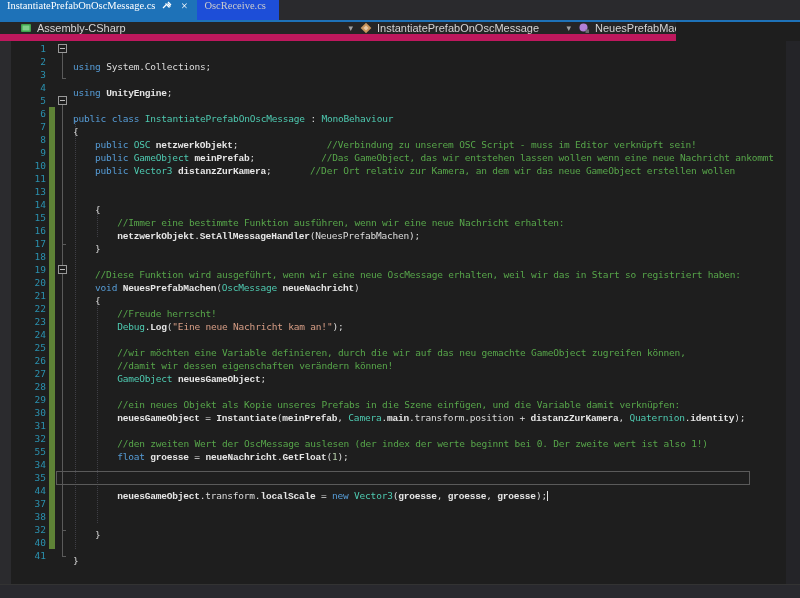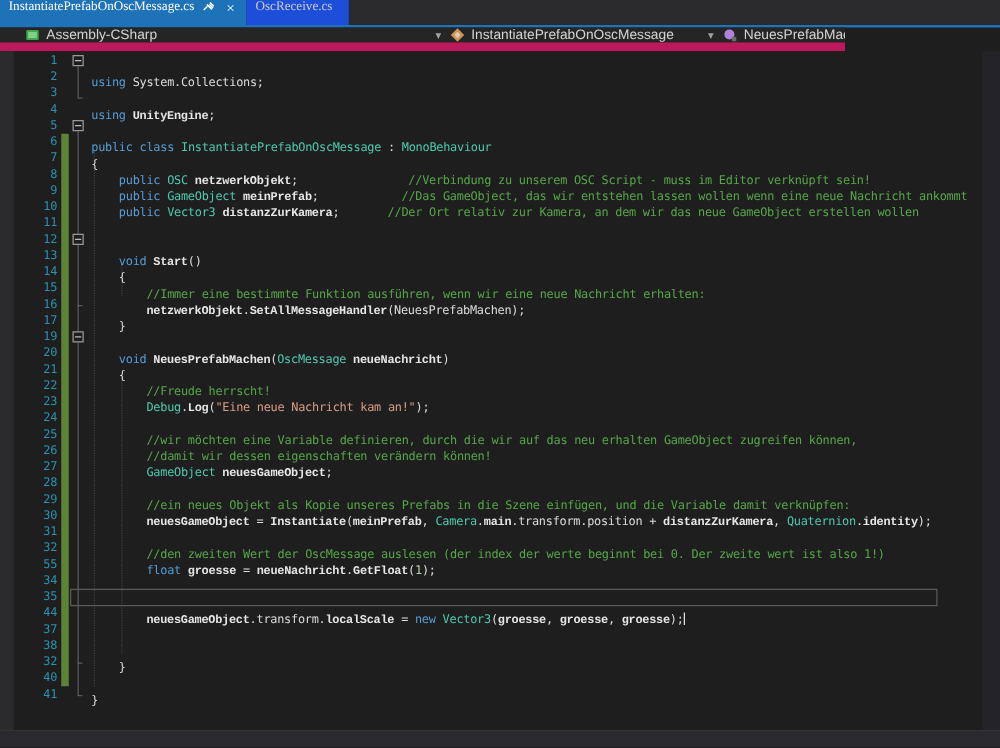--- a/index.html
+++ b/index.html
@@ -140,32 +140,32 @@
         <div class="row"><span class="num">2</span></div>
         <div class="row"><span class="num">3</span><span class="code"><span class="tk-k">using</span><span class="tk-p"> </span><span class="tk-b">UnityEngine</span><span class="tk-p">;</span></span></div>
         <div class="row"><span class="num">4</span><span class="code"></span></div>
         <div class="row"><span class="num">5</span><span class="foldbox"></span><span class="code"><span class="tk-k">public</span><span class="tk-p"> </span><span class="tk-k">class</span><span class="tk-p"> </span><span class="tk-t">InstantiatePrefabOnOscMessage</span><span class="tk-p"> : </span><span class="tk-t">MonoBehaviour</span></span></div>
         <div class="row"><span class="num">6</span><span class="code"><span class="tk-p">{</span></span></div>
         <div class="row"><span class="num">7</span><span class="code"><span class="tk-p">    </span><span class="tk-k">public</span><span class="tk-p"> </span><span class="tk-t">OSC</span><span class="tk-p"> </span><span class="tk-b">netzwerkObjekt</span><span class="tk-p">;                </span><span class="tk-c">//Verbindung zu unserem OSC Script - muss im Editor verknüpft sein!</span></span></div>
         <div class="row"><span class="num">8</span><span class="code"><span class="tk-p">    </span><span class="tk-k">public</span><span class="tk-p"> </span><span class="tk-t">GameObject</span><span class="tk-p"> </span><span class="tk-b">meinPrefab</span><span class="tk-p">;            </span><span class="tk-c">//Das GameObject, das wir entstehen lassen wollen wenn eine neue Nachricht ankommt</span></span></div>
         <div class="row"><span class="num">9</span><span class="code"><span class="tk-p">    </span><span class="tk-k">public</span><span class="tk-p"> </span><span class="tk-t">Vector3</span><span class="tk-p"> </span><span class="tk-b">distanzZurKamera</span><span class="tk-p">;       </span><span class="tk-c">//Der Ort relativ zur Kamera, an dem wir das neue GameObject erstellen wollen</span></span></div>
         <div class="row"><span class="num">10</span><span class="code"></span></div>
         <div class="row"><span class="num">11</span><span class="code"></span></div>
-        <div class="row"><span class="num">12</span><span class="foldbox"></span><span class="code"><span class="tk-p">    </span><span class="tk-k">void</span><span class="tk-p"> </span><span class="tk-b">Start</span><span class="tk-p">()</span></span></div>
         <div class="row"><span class="num">13</span><span class="code"><span class="tk-p">    {</span></span></div>
         <div class="row"><span class="num">14</span><span class="code"><span class="tk-p">        </span><span class="tk-c">//Immer eine bestimmte Funktion ausführen, wenn wir eine neue Nachricht erhalten:</span></span></div>
         <div class="row"><span class="num">15</span><span class="code"><span class="tk-p">        </span><span class="tk-b">netzwerkObjekt</span><span class="tk-p">.</span><span class="tk-b">SetAllMessageHandler</span><span class="tk-p">(NeuesPrefabMachen);</span></span></div>
         <div class="row"><span class="num">16</span><span class="code"><span class="tk-p">    }</span></span></div>
         <div class="row"><span class="num">17</span><span class="code"></span></div>
+        <div class="row"><span class="num">18</span><span class="code"><span class="tk-p">    </span><span class="tk-c">//Diese Funktion wird ausgeführt, wenn wir eine neue OscMessage erhalten, weil wir das in Start so registriert haben:</span></span></div>
         <div class="row"><span class="num">19</span><span class="foldbox"></span><span class="code"><span class="tk-p">    </span><span class="tk-k">void</span><span class="tk-p"> </span><span class="tk-b">NeuesPrefabMachen</span><span class="tk-p">(</span><span class="tk-t">OscMessage</span><span class="tk-p"> </span><span class="tk-b">neueNachricht</span><span class="tk-p">)</span></span></div>
         <div class="row"><span class="num">20</span><span class="code"><span class="tk-p">    {</span></span></div>
         <div class="row"><span class="num">21</span><span class="code"><span class="tk-p">        </span><span class="tk-c">//Freude herrscht!</span></span></div>
         <div class="row"><span class="num">22</span><span class="code"><span class="tk-p">        </span><span class="tk-t">Debug</span><span class="tk-p">.</span><span class="tk-b">Log</span><span class="tk-p">(</span><span class="tk-s">"Eine neue Nachricht kam an!"</span><span class="tk-p">);</span></span></div>
         <div class="row"><span class="num">23</span><span class="code"></span></div>
-        <div class="row"><span class="num">24</span><span class="code"><span class="tk-p">        </span><span class="tk-c">//wir möchten eine Variable definieren, durch die wir auf das neu erhalten GameObject zugreifen können,</span></span></div>
+        <div class="row"><span class="num">24</span><span class="code"><span class="tk-p">        </span><span class="tk-c">//wir möchten eine Variable definieren, durch die wir auf das neu gemachte GameObject zugreifen können,</span></span></div>
         <div class="row"><span class="num">25</span><span class="code"><span class="tk-p">        </span><span class="tk-c">//damit wir dessen eigenschaften verändern können!</span></span></div>
         <div class="row"><span class="num">26</span><span class="code"><span class="tk-p">        </span><span class="tk-t">GameObject</span><span class="tk-p"> </span><span class="tk-b">neuesGameObject</span><span class="tk-p">;</span></span></div>
         <div class="row"><span class="num">27</span><span class="code"></span></div>
         <div class="row"><span class="num">28</span><span class="code"><span class="tk-p">        </span><span class="tk-c">//ein neues Objekt als Kopie unseres Prefabs in die Szene einfügen, und die Variable damit verknüpfen:</span></span></div>
         <div class="row"><span class="num">29</span><span class="code"><span class="tk-p">        </span><span class="tk-b">neuesGameObject</span><span class="tk-p"> = </span><span class="tk-b">Instantiate</span><span class="tk-p">(</span><span class="tk-b">meinPrefab</span><span class="tk-p">, </span><span class="tk-t">Camera</span><span class="tk-p">.</span><span class="tk-b">main</span><span class="tk-p">.transform.position + </span><span class="tk-b">distanzZurKamera</span><span class="tk-p">, </span><span class="tk-t">Quaternion</span><span class="tk-p">.</span><span class="tk-b">identity</span><span class="tk-p">);</span></span></div>
         <div class="row"><span class="num">30</span><span class="code"></span></div>
         <div class="row"><span class="num">31</span><span class="code"><span class="tk-p">        </span><span class="tk-c">//den zweiten Wert der OscMessage auslesen (der index der werte beginnt bei 0. Der zweite wert ist also 1!)</span></span></div>
         <div class="row"><span class="num">32</span><span class="code"><span class="tk-p">        </span><span class="tk-k">float</span><span class="tk-p"> </span><span class="tk-b">groesse</span><span class="tk-p"> = </span><span class="tk-b">neueNachricht</span><span class="tk-p">.</span><span class="tk-b">GetFloat</span><span class="tk-p">(</span><span class="tk-nu">1</span><span class="tk-p">);</span></span></div>
         <div class="row"><span class="num">55</span><span class="code"></span></div>
         <div class="row"><span class="num">34</span></div>

